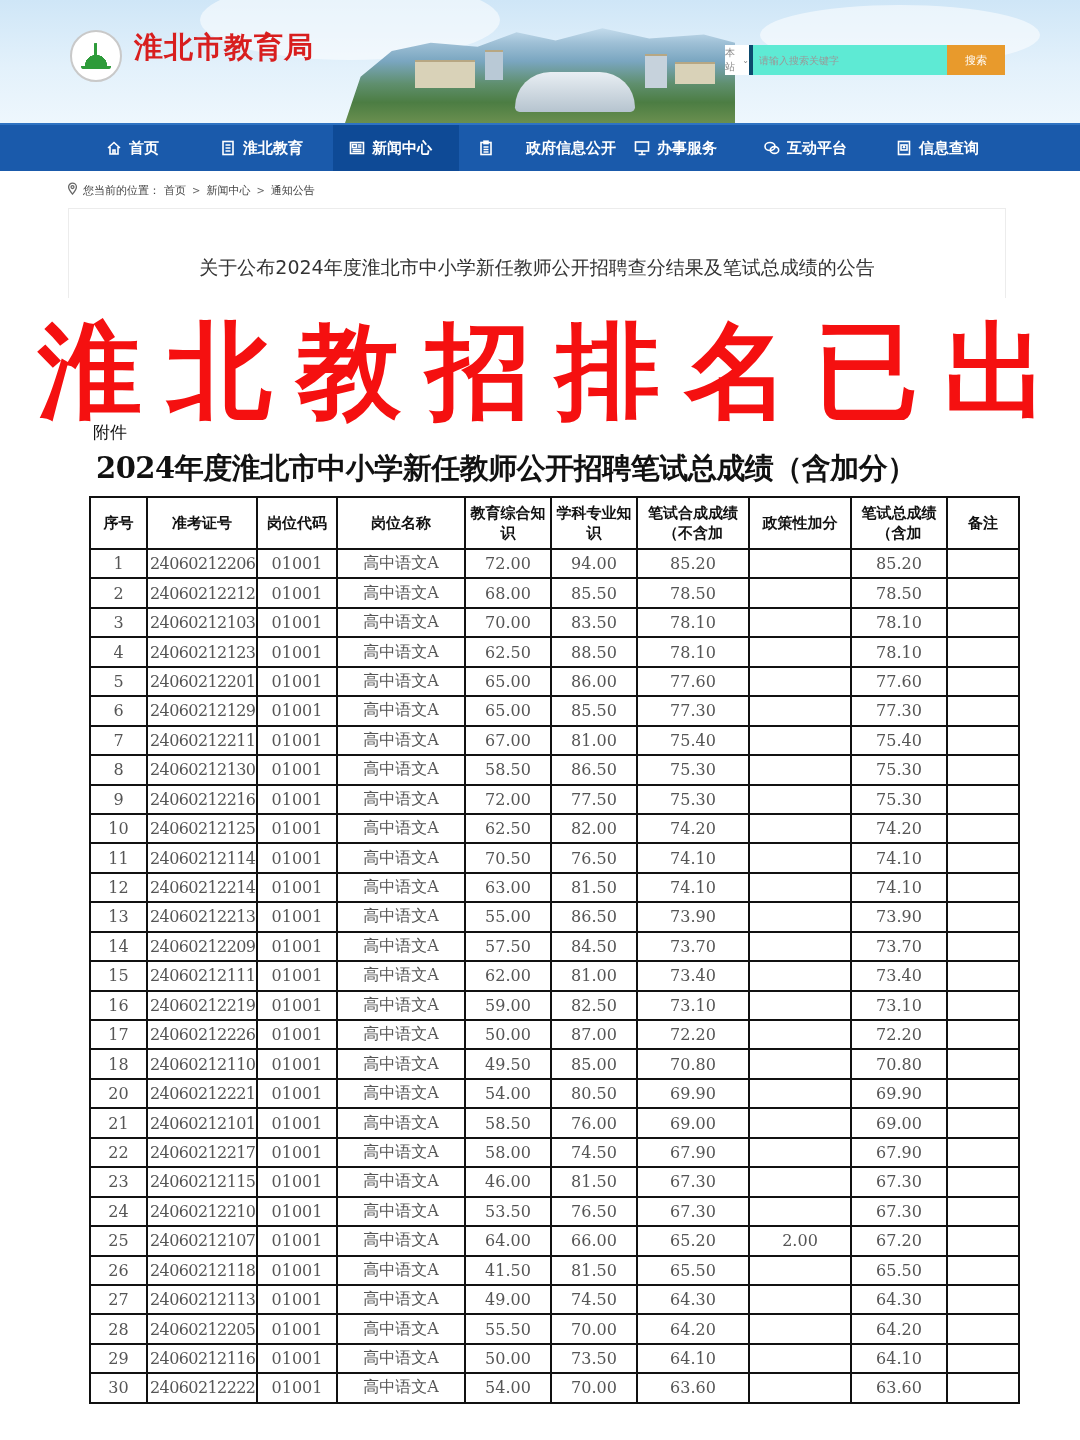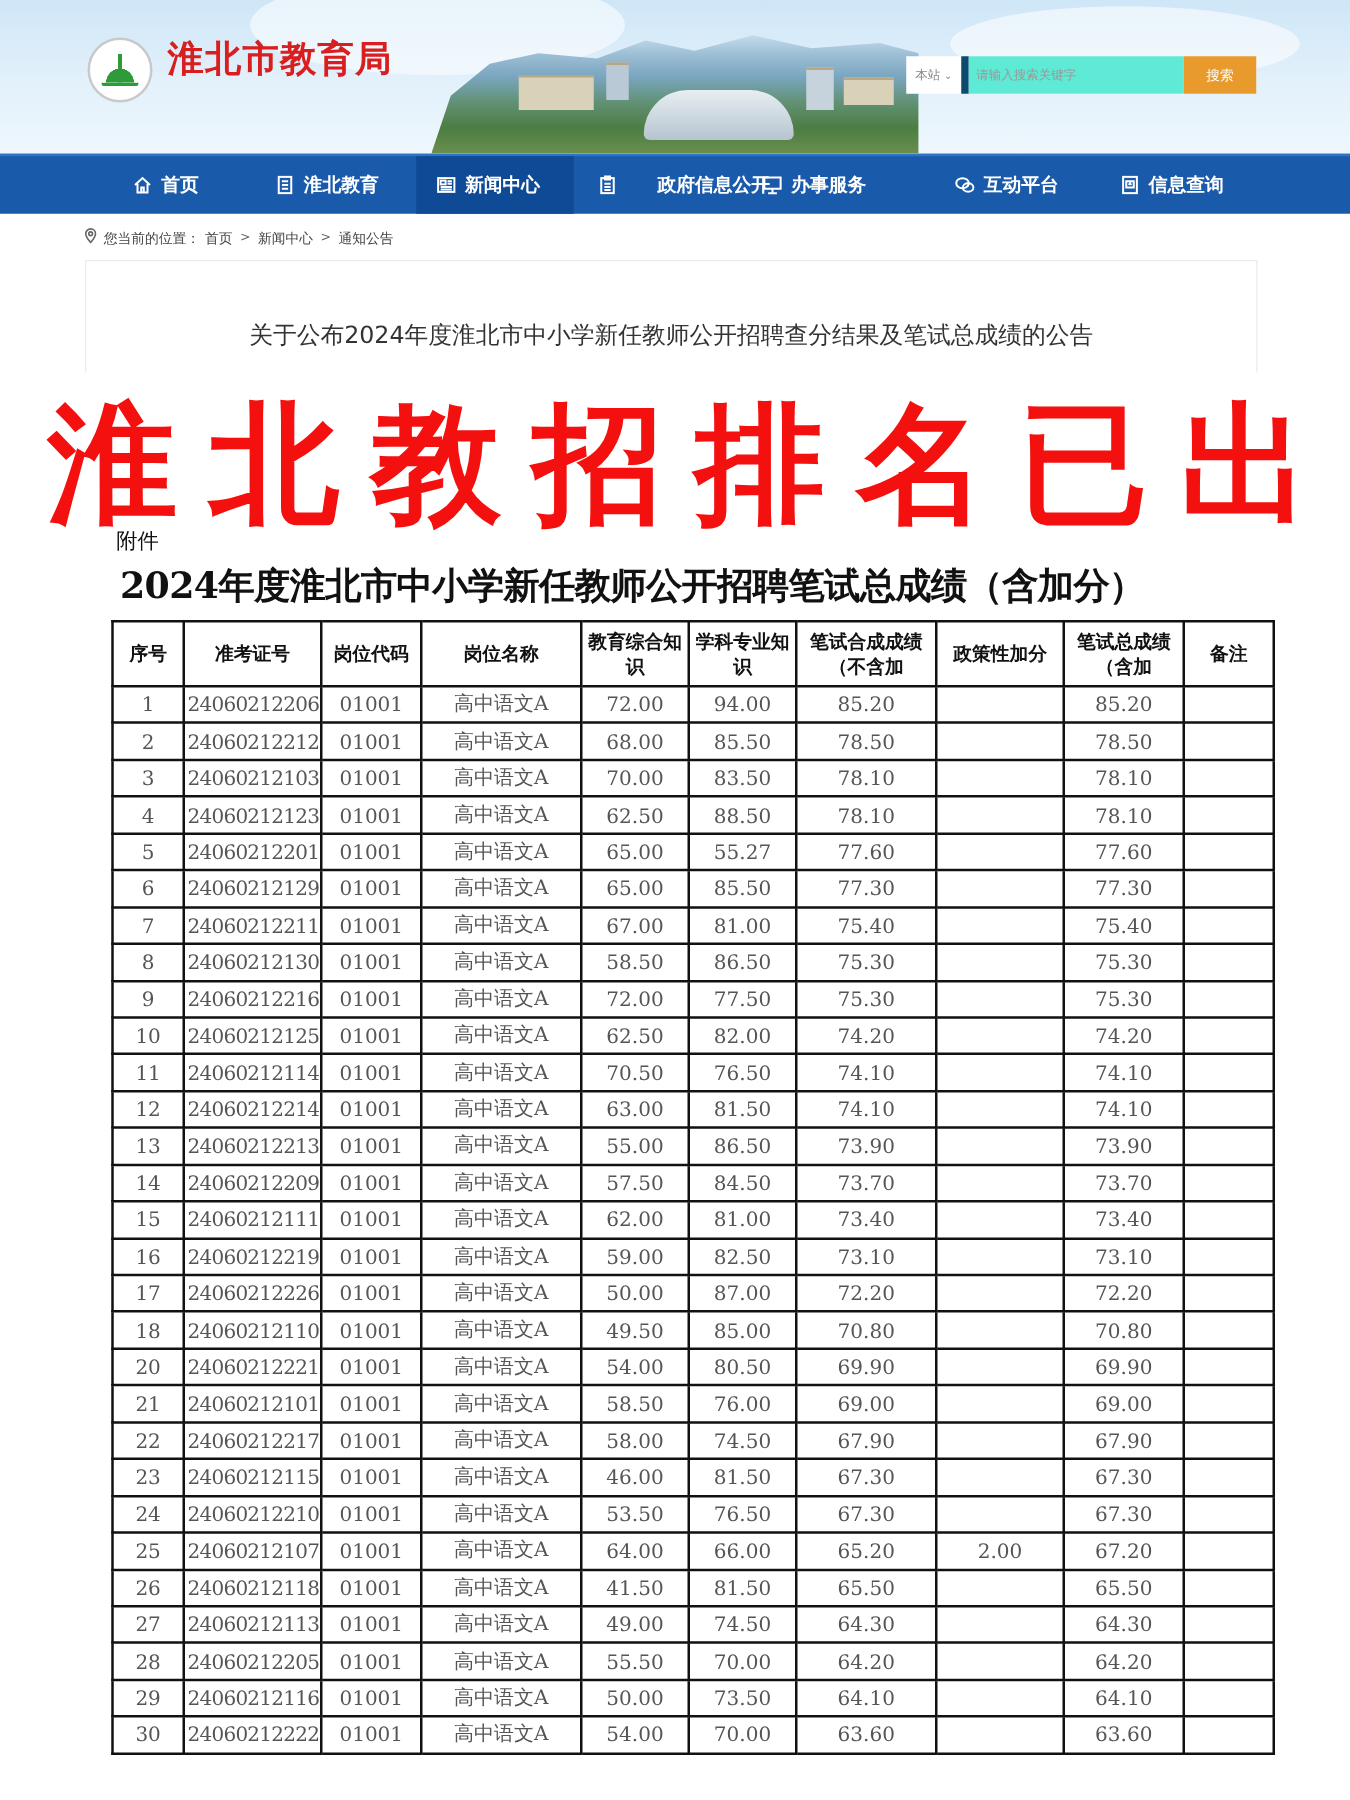--- a/index.html
+++ b/index.html
@@ -38,22 +38,22 @@
   }
   .site-title {
     position: absolute; left: 134px; top: 28px; font-size: 29px; font-weight: bold; color: #d81e1e;
     letter-spacing: 1px; font-family: "DejaVu Sans", sans-serif;
   }
   .search-box {
     position: absolute; left: 725px; top: 45px; width: 280px; height: 30px; display: flex;
     background: #ffffff;
   }
   .search-scope {
-    width: 50px; height: 30px; font-size: 10px; color: #888; display: flex; align-items: center;
-    justify-content: center; gap: 3px; border-right: 6px solid #0c4a6e; margin: 0;
+    width: 28px; height: 30px; font-size: 10px; color: #888; display: flex; align-items: center;
+    justify-content: center; gap: 3px; border-right: 4px solid #0c4a6e; margin: 0;
   }
   .search-scope .chev { font-size: 8px; color: #888; }
   .search-input {
     flex: 1; border: none; outline: none; font-size: 10px; color: #666; padding-left: 6px; background: #5eead4;
     font-family: Liberation Serif, serif;
   }
   .search-input::placeholder { color: #999; }
   .search-btn {
     width: 58px; height: 30px; background: #e89a2c; color: #ffffff; font-size: 11px; border: none;
     display: flex; align-items: center; justify-content: center; font-family: "DejaVu Sans", sans-serif;
@@ -181,21 +181,21 @@
   <div class="nav-item" style="left:464px;gap:32px;">
     <span class="ico">
         <svg viewBox="0 0 16 16">
           <rect x="3" y="2.5" width="10" height="12"></rect>
           <rect x="6" y="1.2" width="4" height="2.4"></rect>
           <path d="M5.5 7 H10.5 M5.5 9.5 H10.5 M5.5 12 H10.5"></path>
         </svg>
       </span>
     <span>政府信息公开</span>
   </div>
-  <div class="nav-item" style="left:596px;">
+  <div class="nav-item" style="left:620px;">
     <span class="ico">
         <svg viewBox="0 0 16 16">
           <rect x="1.5" y="2" width="13" height="9"></rect>
           <path d="M8 11 V14 M4.5 14.5 H11.5"></path>
         </svg>
       </span>
     <span>办事服务</span>
   </div>
   <div class="nav-item" style="left:750px;">
     <span class="ico">
@@ -324,21 +324,21 @@
         <td></td>
         <td>78.10</td>
         <td></td>
       </tr>
       <tr>
         <td>5</td>
         <td class="id">24060212201</td>
         <td>01001</td>
         <td class="post">高中语文A</td>
         <td>65.00</td>
-        <td>55.27</td>
+        <td>86.00</td>
         <td>77.60</td>
         <td></td>
         <td>77.60</td>
         <td></td>
       </tr>
       <tr>
         <td>6</td>
         <td class="id">24060212129</td>
         <td>01001</td>
         <td class="post">高中语文A</td>

